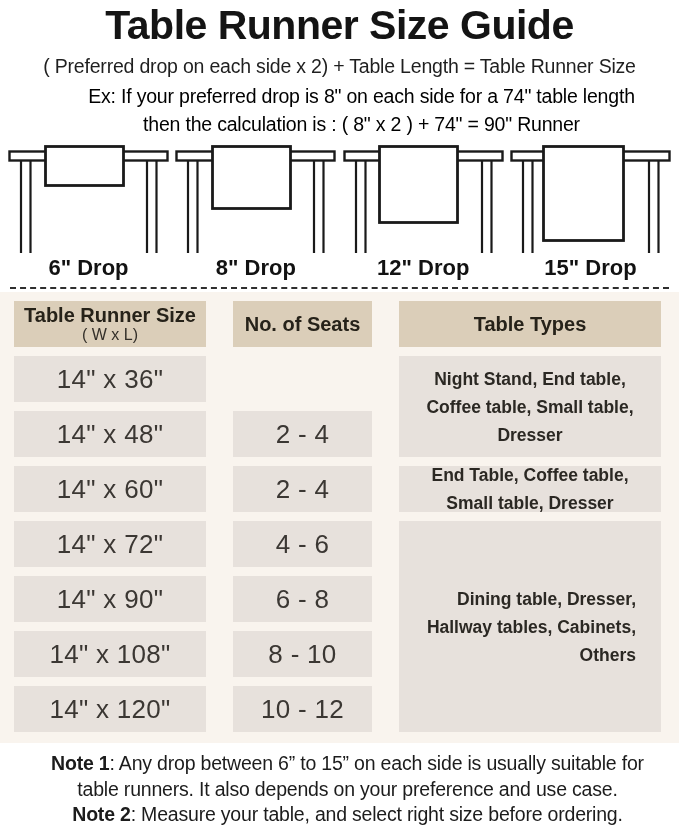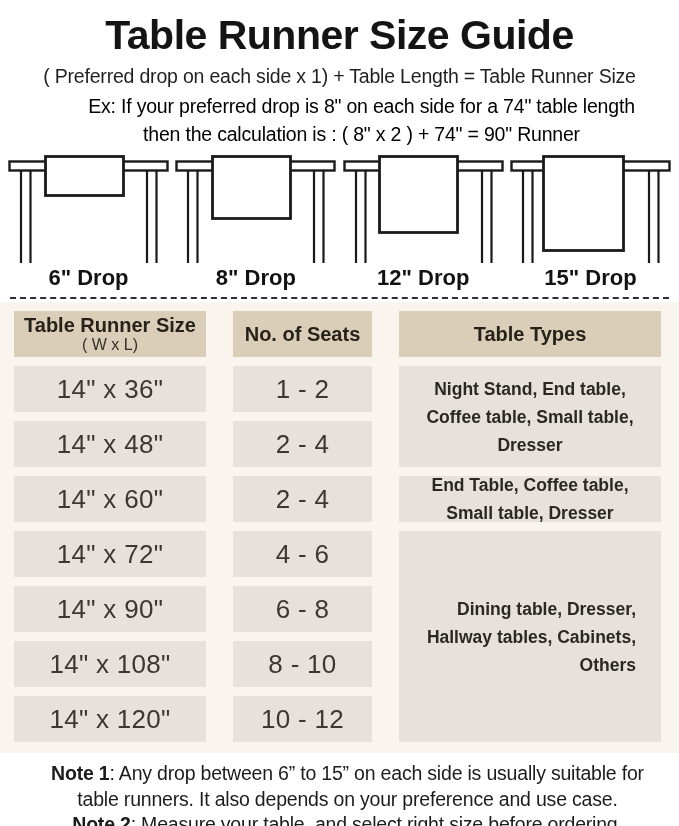--- a/index.html
+++ b/index.html
@@ -9,21 +9,21 @@
     font-family: "Liberation Sans", "DejaVu Sans", sans-serif;
     color: #1b1b1b;
     overflow: hidden;
     position: relative;
   }
 
   
   .hdr { text-align: center; }
   .title {
     font-size: 41px; font-weight: 700; letter-spacing: -0.5px;
-    margin: 12px 0 6px 0; color: #141414;
+    margin: 2px 0 6px 0; color: #141414;
   }
   .formula { font-size: 19.5px; letter-spacing: -0.2px; margin: 0 0 7px 0; color: #1f1f1f; }
   .exline  { font-size: 19.5px; letter-spacing: -0.2px; margin: 0 0 5px 0; color: #000000; padding-left: 44px; }
 
   
   .figs {
     display: flex; justify-content: space-between;
     padding: 4px 6px 0 6px;
   }
   .fig { width: 165px; height: 108px; }
@@ -79,21 +79,21 @@
   
   .notes { text-align: center; margin-top: 8px; font-size: 19.5px; color: #1c1c1c; }
   .notes .nline { line-height: 1.32; letter-spacing: -0.2px; margin-left: 16px; }
   .notes strong { font-weight: 700; }
 </style>
 </head>
 <body>
 
 <div class="hdr">
   <h1 class="title">Table Runner Size Guide</h1>
-  <p class="formula">( Preferred drop on each side x 1) + Table Length = Table Runner Size</p>
+  <p class="formula">( Preferred drop on each side x 2) + Table Length = Table Runner Size</p>
   <p class="exline">Ex: If your preferred drop is 8" on each side for a 74" table length</p>
   <p class="exline">then the calculation is : ( 8" x 2 ) + 74" = 90" Runner</p>
 </div>
 
 <div class="figs">
   <div class="fig">
     <svg width="165" height="108" viewBox="0 0 165 108">
       <rect x="3.5" y="6.5" width="158" height="9" fill="#ffffff" stroke="#1a1a1a" stroke-width="2.4"></rect>
       <path d="M15 15.5 V108 M24.5 15.5 V108 M141 15.5 V108 M150.5 15.5 V108" stroke="#1a1a1a" stroke-width="2.2" fill="none"></path>
       <rect x="39.5" y="1.5" width="78" height="39" fill="#ffffff" stroke="#1a1a1a" stroke-width="2.8"></rect>
@@ -146,21 +146,20 @@
     </div>
 
     <div class="cell td td-num" style="grid-area:2/1">14" x 36"</div>
     <div class="cell td td-num" style="grid-area:3/1">14" x 48"</div>
     <div class="cell td td-num" style="grid-area:4/1">14" x 60"</div>
     <div class="cell td td-num" style="grid-area:5/1">14" x 72"</div>
     <div class="cell td td-num" style="grid-area:6/1">14" x 90"</div>
     <div class="cell td td-num" style="grid-area:7/1">14" x 108"</div>
     <div class="cell td td-num" style="grid-area:8/1">14" x 120"</div>
 
-    <div class="cell td td-num" style="grid-area:2/2">1 - 2</div>
     <div class="cell td td-num" style="grid-area:3/2">2 - 4</div>
     <div class="cell td td-num" style="grid-area:4/2">2 - 4</div>
     <div class="cell td td-num" style="grid-area:5/2">4 - 6</div>
     <div class="cell td td-num" style="grid-area:6/2">6 - 8</div>
     <div class="cell td td-num" style="grid-area:7/2">8 - 10</div>
     <div class="cell td td-num" style="grid-area:8/2">10 - 12</div>
 
     <div class="cell td td-type" style="grid-row:2/span 2; grid-column:3">Night Stand, End table, Coffee table, Small table, Dresser</div>
     <div class="cell td td-type" style="grid-row:4; grid-column:3">End Table, Coffee table, Small table, Dresser</div>
     <div class="cell td td-type narrow" style="grid-row:5/span 4; grid-column:3">Dining table, Dresser, Hallway tables, Cabinets, Others</div>

